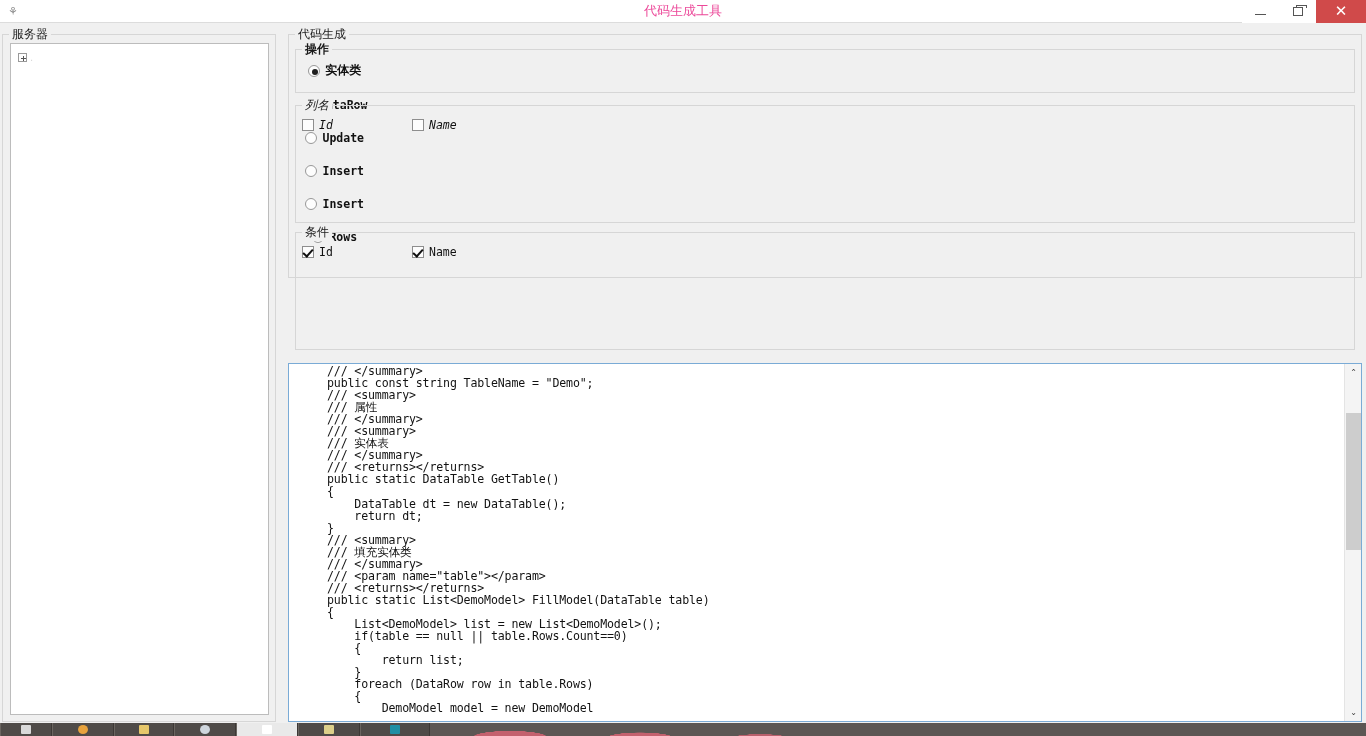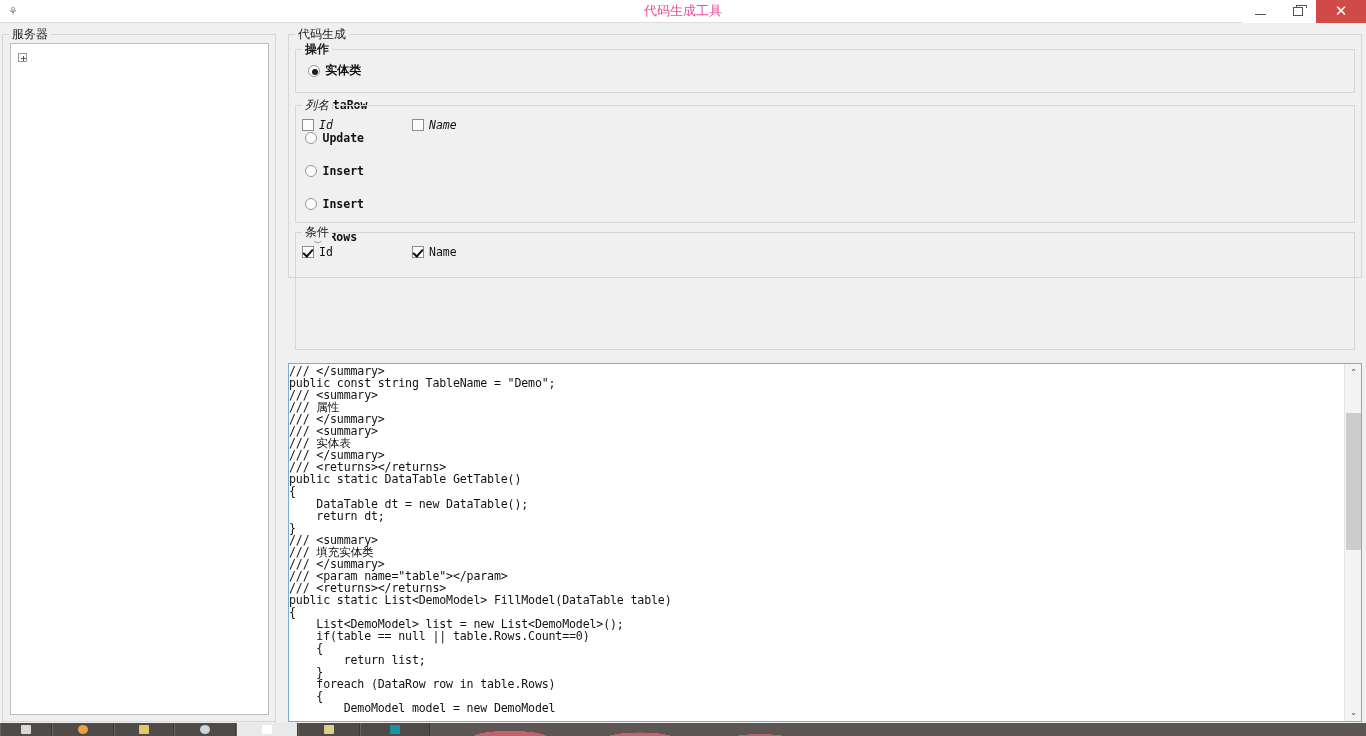--- a/index.html
+++ b/index.html
@@ -208,20 +208,21 @@
     left: 288px; top: 363px;
     width: 1074px; height: 359px;
     background: #ffffff;
     border: 1px solid #7aabd6;
     overflow: hidden;
   }
   #code-text {
     position: absolute;
     left: 0px; top: 1px;
     width: 1040px;
+    padding-left: 38px;
     white-space: pre;
     font-family: "DejaVu Sans Mono", monospace;
     font-size: 11.6px;
     line-height: 12.05px;
     color: #121212;
     letter-spacing: -0.15px;
   }
   
   #code-scroll {
     position: absolute;

